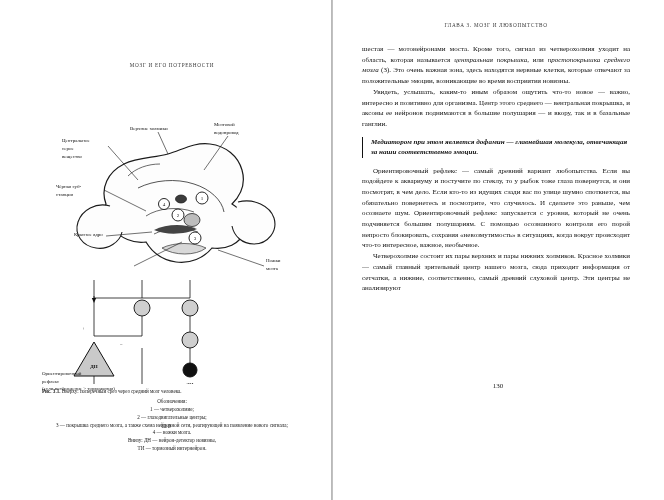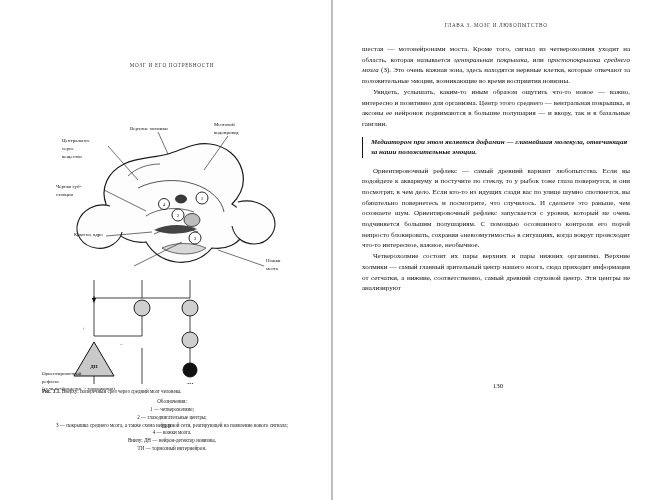--- a/index.html
+++ b/index.html
@@ -265,22 +265,22 @@
   <div class="gutter"></div>
 
   <div class="page page-right">
 
     <div class="running-head">Глава 3. Мозг и любопытство</div>
 
     <div class="body-text">
       <p class="noindent">шестая — мотонейронами моста. Кроме того, сигнал из четверохолмия уходит на область, которая называется <i>центральная покрышка</i>, или <i>простопокрышка среднего мозга</i> (3). Это очень важная зона, здесь находятся нервные клетки, которые отвечают за положительные эмоции, возникающие во время восприятия новизны.</p>
       <p>Увидеть, услышать, каким-то иным образом ощутить что-то новое — важно, интересно и позитивно для организма. Центр этого среднего — вентральная покрышка, и аксоны ее нейронов поднимаются в большие полушария — и вкору, так и в базальные ганглии.</p>
 
-      <div class="pullquote">Медиатором при этом является дофамин — главнейшая молекула, отвечающая за наши положительные эмоции.</div>
+      <div class="pullquote">Медиатором при этом является дофамин — главнейшая молекула, отвечающая за наши соответственно эмоции.</div>
 
       <p>Ориентировочный рефлекс — самый древний вариант любопытства. Если вы подойдете к аквариуму и постучите по стеклу, то у рыбок тоже глаза повернутся, и они посмотрят, в чем дело. Если кто-то из идущих сзади вас по улице шумно споткнется, вы обязательно повернетесь и посмотрите, что случилось. И сделаете это раньше, чем осознаете шум. Ориентировочный рефлекс запускается с уровня, который не очень подчиняется большим полушариям. С помощью осознанного контроля его порой непросто блокировать, сохраняя «невозмутимость» в ситуациях, когда вокруг происходит что-то интересное, важное, необычное.</p>
-      <p>Четверохолмие состоит их пары верхних и пары нижних организма. Верхние холмики — самый главный зрительный центр нашего мозга, сюда приходит информация от сетчатки, а нижние, соответственно, самый древний слуховой центр. Эти центры не анализируют</p>
+      <p>Четверохолмие состоит их пары верхних и пары нижних холмиков. Красное холмики — самый главный зрительный центр нашего мозга, сюда приходит информация от сетчатки, а нижние, соответственно, самый древний слуховой центр. Эти центры не анализируют</p>
     </div>
 
     <div class="folio">130</div>
   </div>
 
 </div>
 
 </body></html>

